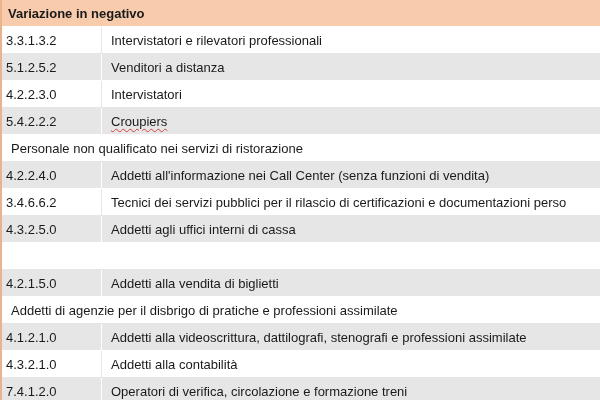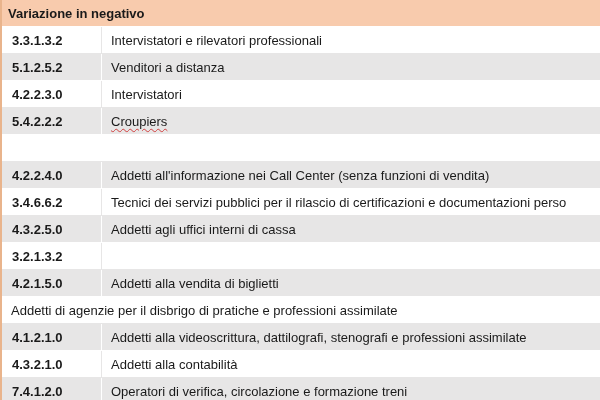--- a/index.html
+++ b/index.html
@@ -34,28 +34,27 @@
     .row {
       display: flex;
       height: 26px;
       align-items: center;
       border-bottom: 1px solid #ffffff;
     }
     .row.odd { background: #ffffff; border-bottom-color: #e7e6e6; }
     .row.even { background: #e7e6e6; }
     .cell-code {
       width: 94px;
-      padding-left: 10px;
+      padding-left: 4px;
       height: 100%;
       display: flex;
       align-items: center;
       border-right: 1px solid #ffffff;
       box-sizing: border-box;
       flex: 0 0 100px;
-      font-weight: bold;
     }
     .row.odd .cell-code { border-right-color: #e7e6e6; }
     .cell-desc {
       padding-left: 9px;
       height: 100%;
       display: flex;
       align-items: center;
       white-space: nowrap;
     }
     .spell-error {
@@ -84,35 +83,35 @@
     <div class="cell-code">4.2.2.3.0</div>
     <div class="cell-desc">Intervistatori</div>
   </div>
   <div class="row even">
     <div class="cell-code">5.4.2.2.2</div>
     <div class="cell-desc">
       <span class="spell-error">Croupiers</span>
     </div>
   </div>
   <div class="row odd">
+    <div class="cell-desc">Personale non qualificato nei servizi di ristorazione</div>
   </div>
   <div class="row even">
     <div class="cell-code">4.2.2.4.0</div>
     <div class="cell-desc">Addetti all'informazione nei Call Center (senza funzioni di vendita)</div>
   </div>
   <div class="row odd">
     <div class="cell-code">3.4.6.6.2</div>
     <div class="cell-desc">Tecnici dei servizi pubblici per il rilascio di certificazioni e documentazioni perso</div>
   </div>
   <div class="row even">
     <div class="cell-code">4.3.2.5.0</div>
     <div class="cell-desc">Addetti agli uffici interni di cassa</div>
   </div>
   <div class="row odd">
-    <div class="cell-code">3.2.1.3.2</div>
   </div>
   <div class="row even">
     <div class="cell-code">4.2.1.5.0</div>
     <div class="cell-desc">Addetti alla vendita di biglietti</div>
   </div>
   <div class="row odd">
     <div class="cell-desc">Addetti di agenzie per il disbrigo di pratiche e professioni assimilate</div>
   </div>
   <div class="row even">
     <div class="cell-code">4.1.2.1.0</div>

